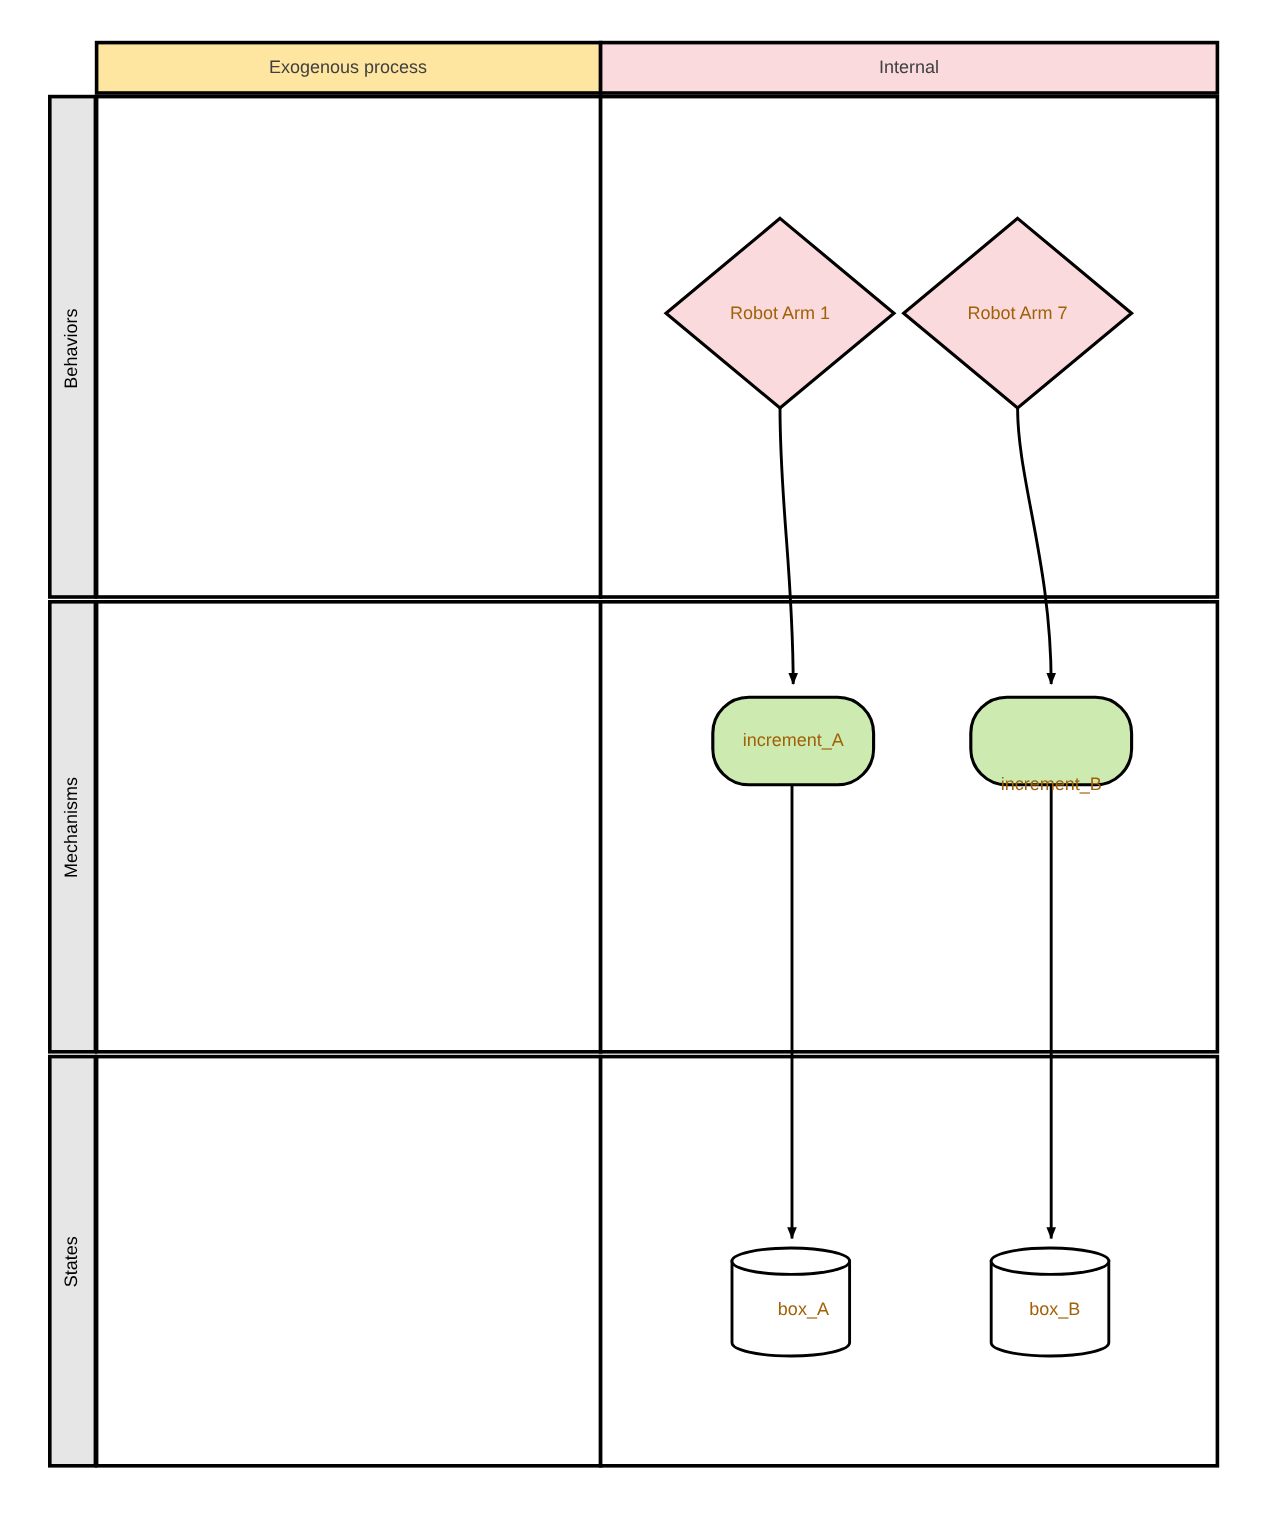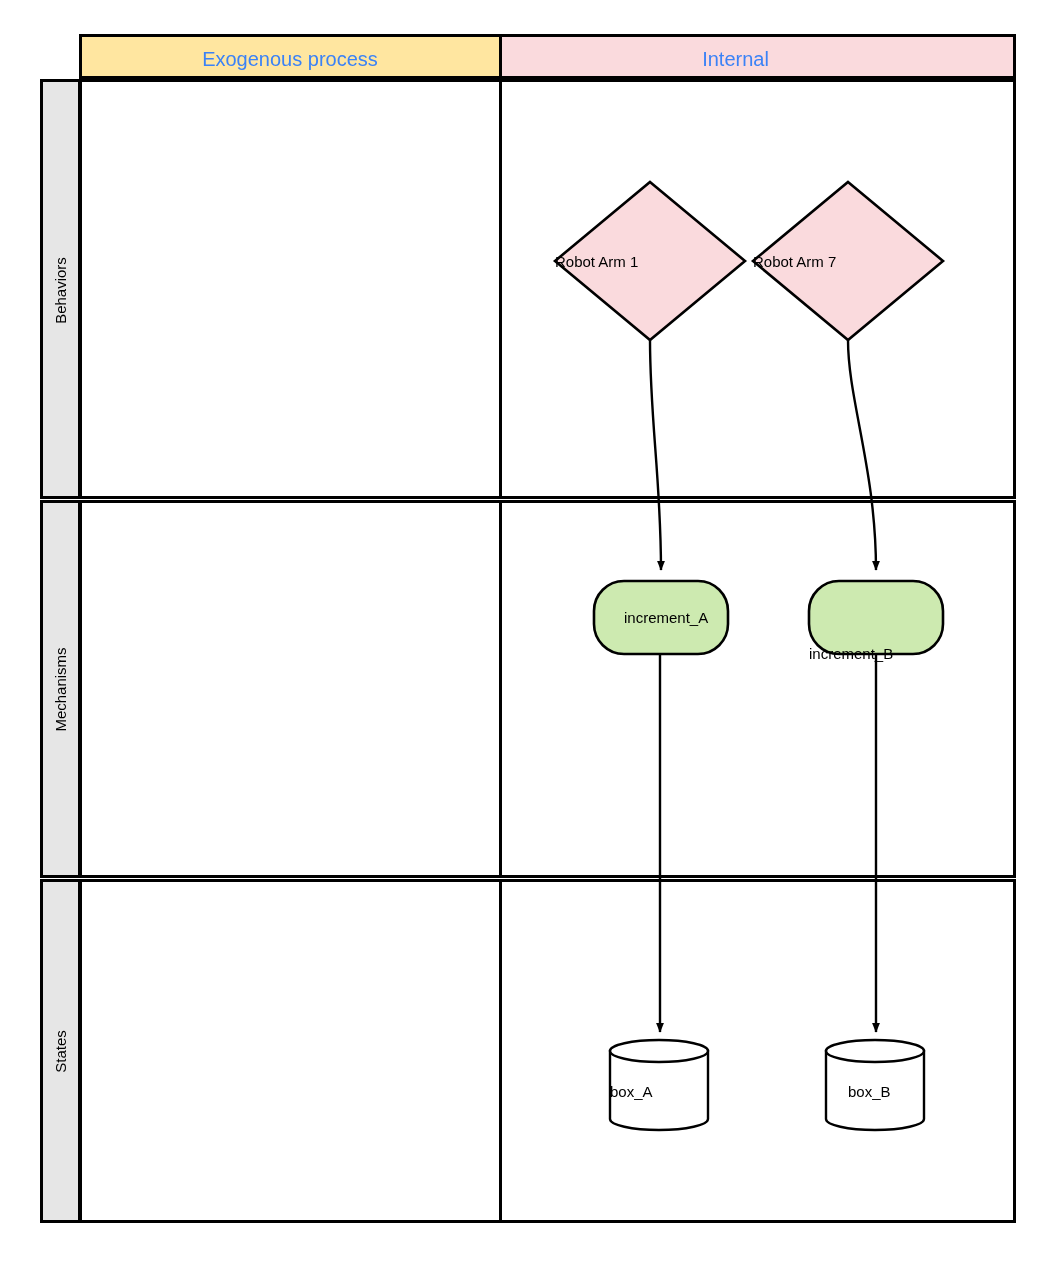--- a/index.html
+++ b/index.html
@@ -17,30 +17,30 @@
   #canvas {
     position: absolute;
     left: 0; top: 0;
     width: 1057px;
     height: 1263px;
   }
   .node-label {
     position: absolute;
     font-family: "Liberation Sans", sans-serif;
     font-size: 15px;
-    color: #000000;
-    text-align: left;
+    color: #a16207;
+    text-align: center;
     white-space: nowrap;
     pointer-events: none;
   }
   .hdr-label {
     position: absolute;
     font-family: "Liberation Sans", sans-serif;
-    font-size: 20px;
-    color: #3b82f6;
+    font-size: 15px;
+    color: #404040;
     text-align: center;
     white-space: nowrap;
   }
   .row-label {
     position: absolute;
     font-family: "Liberation Sans", sans-serif;
     font-size: 15px;
     color: #000000;
     white-space: nowrap;
     transform-origin: 50% 50%;
@@ -95,26 +95,26 @@
   </g>
 
   <g>
     <path d="M826,1051 L826,1119 A49,11 0 0 0 924,1119 L924,1051 Z" fill="#ffffff" stroke="#000000" stroke-width="2.4"></path>
     <ellipse cx="875" cy="1051" rx="49" ry="11" fill="#ffffff" stroke="#000000" stroke-width="2.4"></ellipse>
   </g>
 
 </svg>
 
 <div class="hdr-label" style="left:80px; top:48px; width:420px;">Exogenous process</div>
-<div class="hdr-label" style="left:500px; top:48px; width:471px;">Internal</div>
+<div class="hdr-label" style="left:500px; top:48px; width:471px;padding-left:22px;">Internal</div>
 
 <div class="row-label" style="left:20px; top:282px; width:80px; text-align:center; transform:rotate(-90deg);">Behaviors</div>
 <div class="row-label" style="left:10px; top:681px; width:100px; text-align:center; transform:rotate(-90deg);">Mechanisms</div>
 <div class="row-label" style="left:20px; top:1043px; width:80px; text-align:center; transform:rotate(-90deg);">States</div>
 
 <div class="node-label" style="left:555px; top:253px; width:190px;">Robot Arm 1</div>
 <div class="node-label" style="left:753px; top:253px; width:190px;">Robot Arm 7</div>
 
-<div class="node-label" style="left:624px; top:609px; width:134px;">increment_A</div>
+<div class="node-label" style="left:594px; top:609px; width:134px;">increment_A</div>
 <div class="node-label" style="left:809px; top:645px; width:134px;">increment_B</div>
 
 <div class="node-label" style="left:610px; top:1083px; width:119px;">box_A</div>
-<div class="node-label" style="left:826px; top:1083px; width:106px;margin-left:22px;">box_B</div>
+<div class="node-label" style="left:826px; top:1083px; width:106px;">box_B</div>
 
 </body></html>

